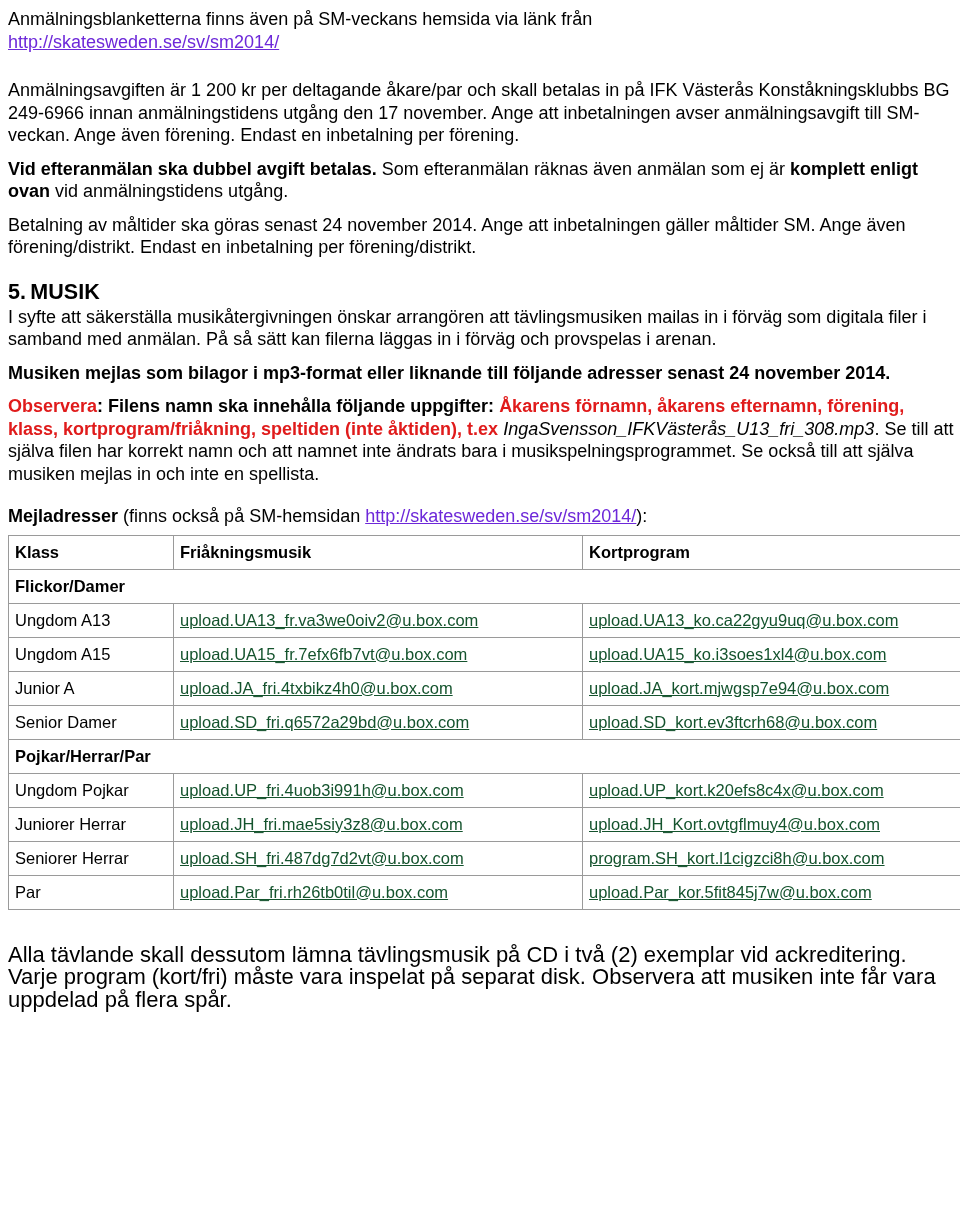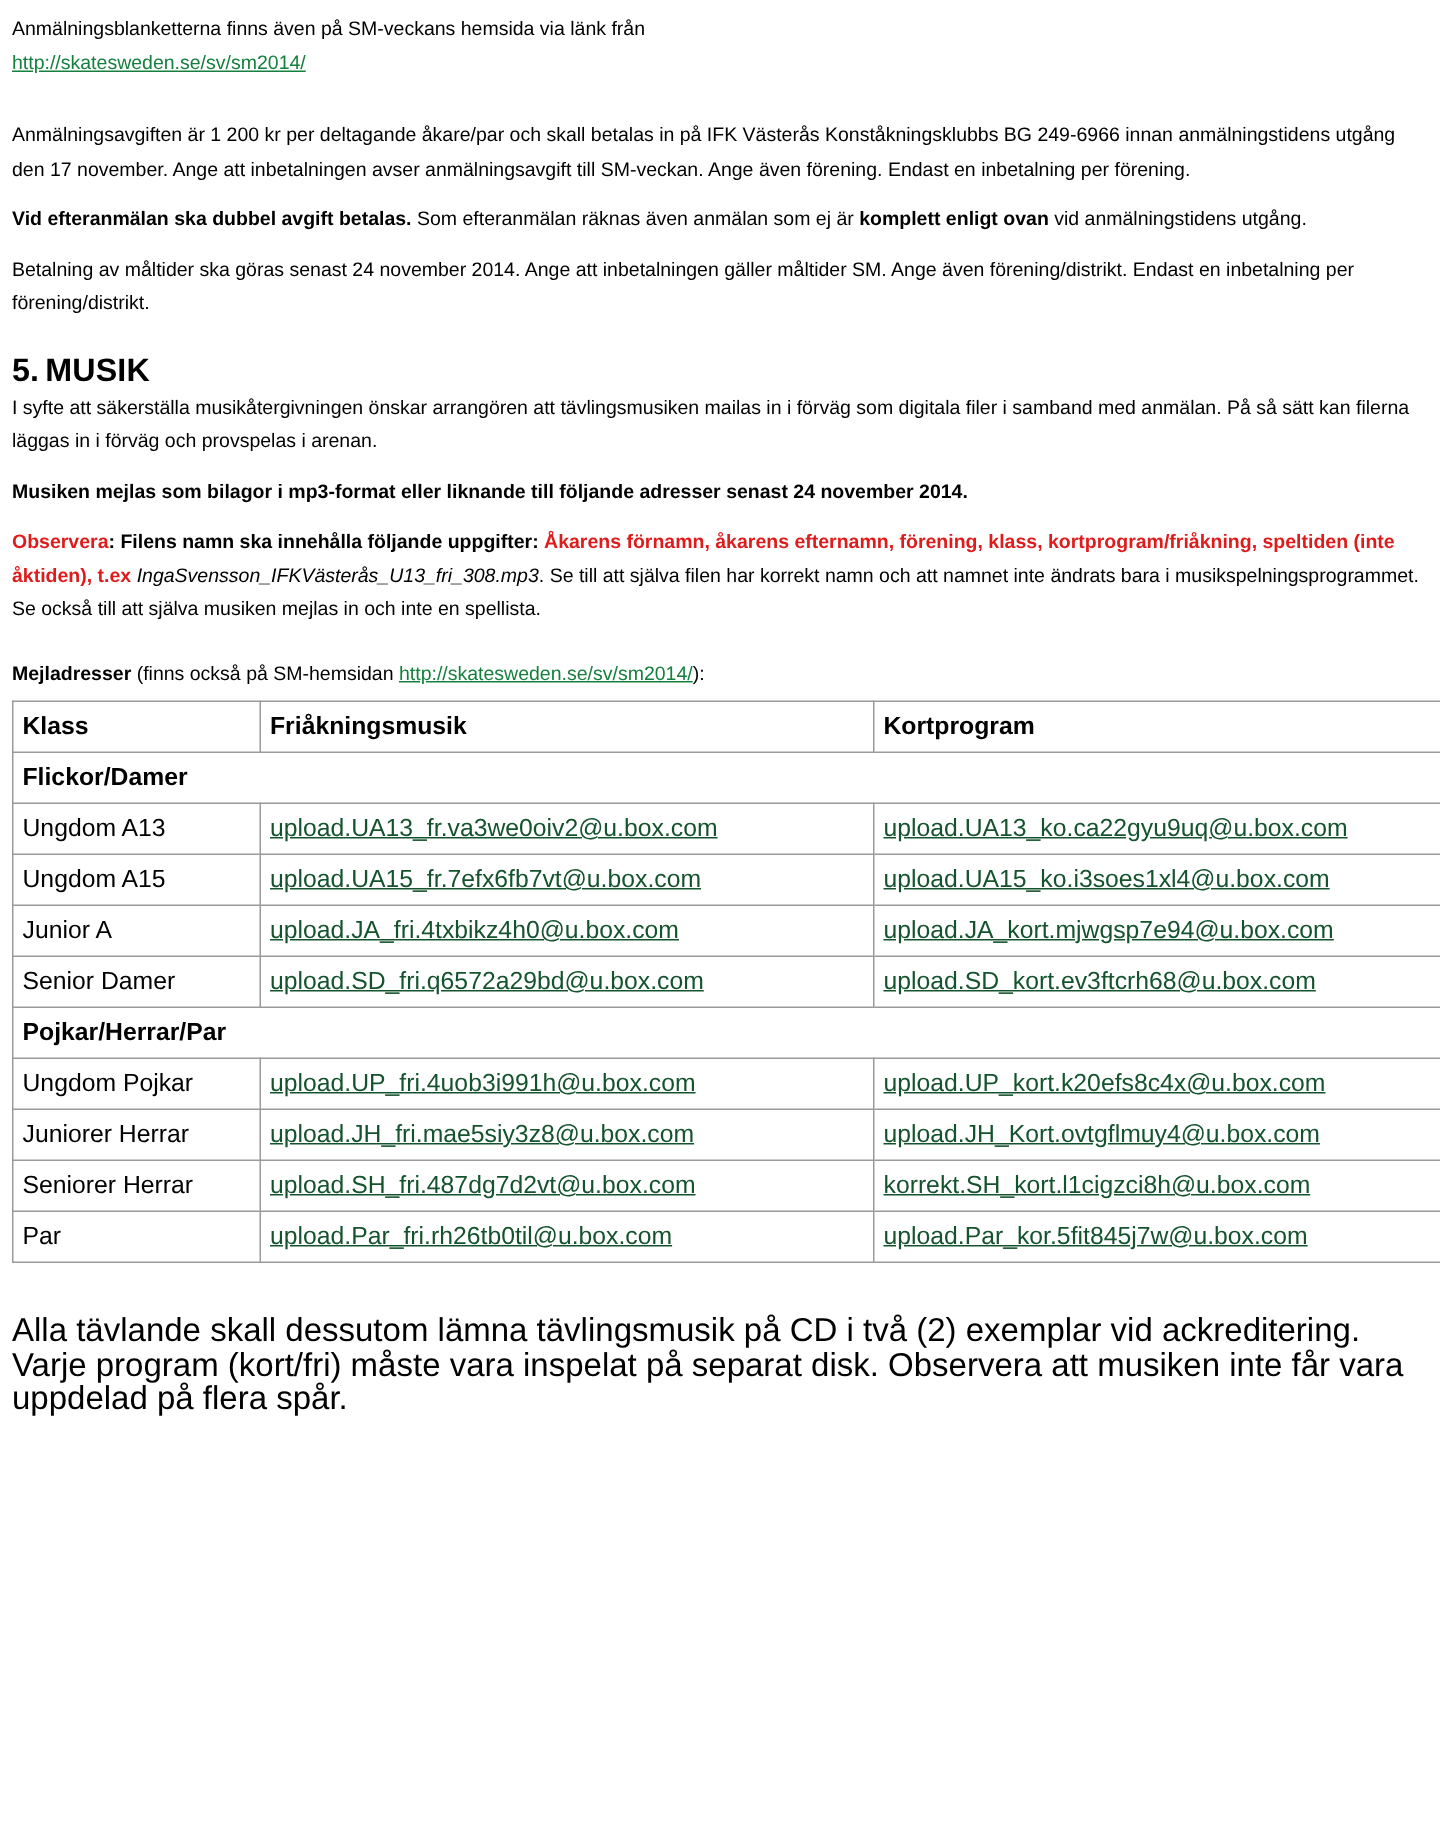--- a/index.html
+++ b/index.html
@@ -17,32 +17,32 @@
   }
   .page {
     width: 960px;
     box-sizing: border-box;
     padding: 8px 6px 6px 8px;
   }
   p, div.block {
     margin: 0;
   }
   .para {
-    font-size: 13px;
+    font-size: 18px;
     line-height: 22.5px;
     margin: 0 0 0 0;
     text-align: left;
   }
   .spacer-sm { height: 11px; }
   .spacer-md { height: 20px; }
   .spacer-lg { height: 26px; }
   .spacer-xl { height: 34px; }
 
   a.link, .link {
-    color: #15803d;
+    color: #6d28d9;
     text-decoration: underline;
     word-break: break-all;
   }
   .heading {
     font-size: 21.5px;
     font-weight: bold;
     line-height: 27px;
     margin: 0;
     letter-spacing: 0.1px;
   }
@@ -171,21 +171,21 @@
           <td class="c2"><a href="#">upload.UP_kort.k20efs8c4x@u.box.com</a></td>
         </tr>
         <tr>
           <td class="c0">Juniorer Herrar</td>
           <td class="c1"><a href="#">upload.JH_fri.mae5siy3z8@u.box.com</a></td>
           <td class="c2"><a href="#">upload.JH_Kort.ovtgflmuy4@u.box.com</a></td>
         </tr>
         <tr>
           <td class="c0">Seniorer Herrar</td>
           <td class="c1"><a href="#">upload.SH_fri.487dg7d2vt@u.box.com</a></td>
-          <td class="c2"><a href="#">korrekt.SH_kort.l1cigzci8h@u.box.com</a></td>
+          <td class="c2"><a href="#">program.SH_kort.l1cigzci8h@u.box.com</a></td>
         </tr>
         <tr>
           <td class="c0">Par</td>
           <td class="c1"><a href="#">upload.Par_fri.rh26tb0til@u.box.com</a></td>
           <td class="c2"><a href="#">upload.Par_kor.5fit845j7w@u.box.com</a></td>
         </tr>
       </tbody>
   </table>
 
   <div class="spacer-xl"></div>

